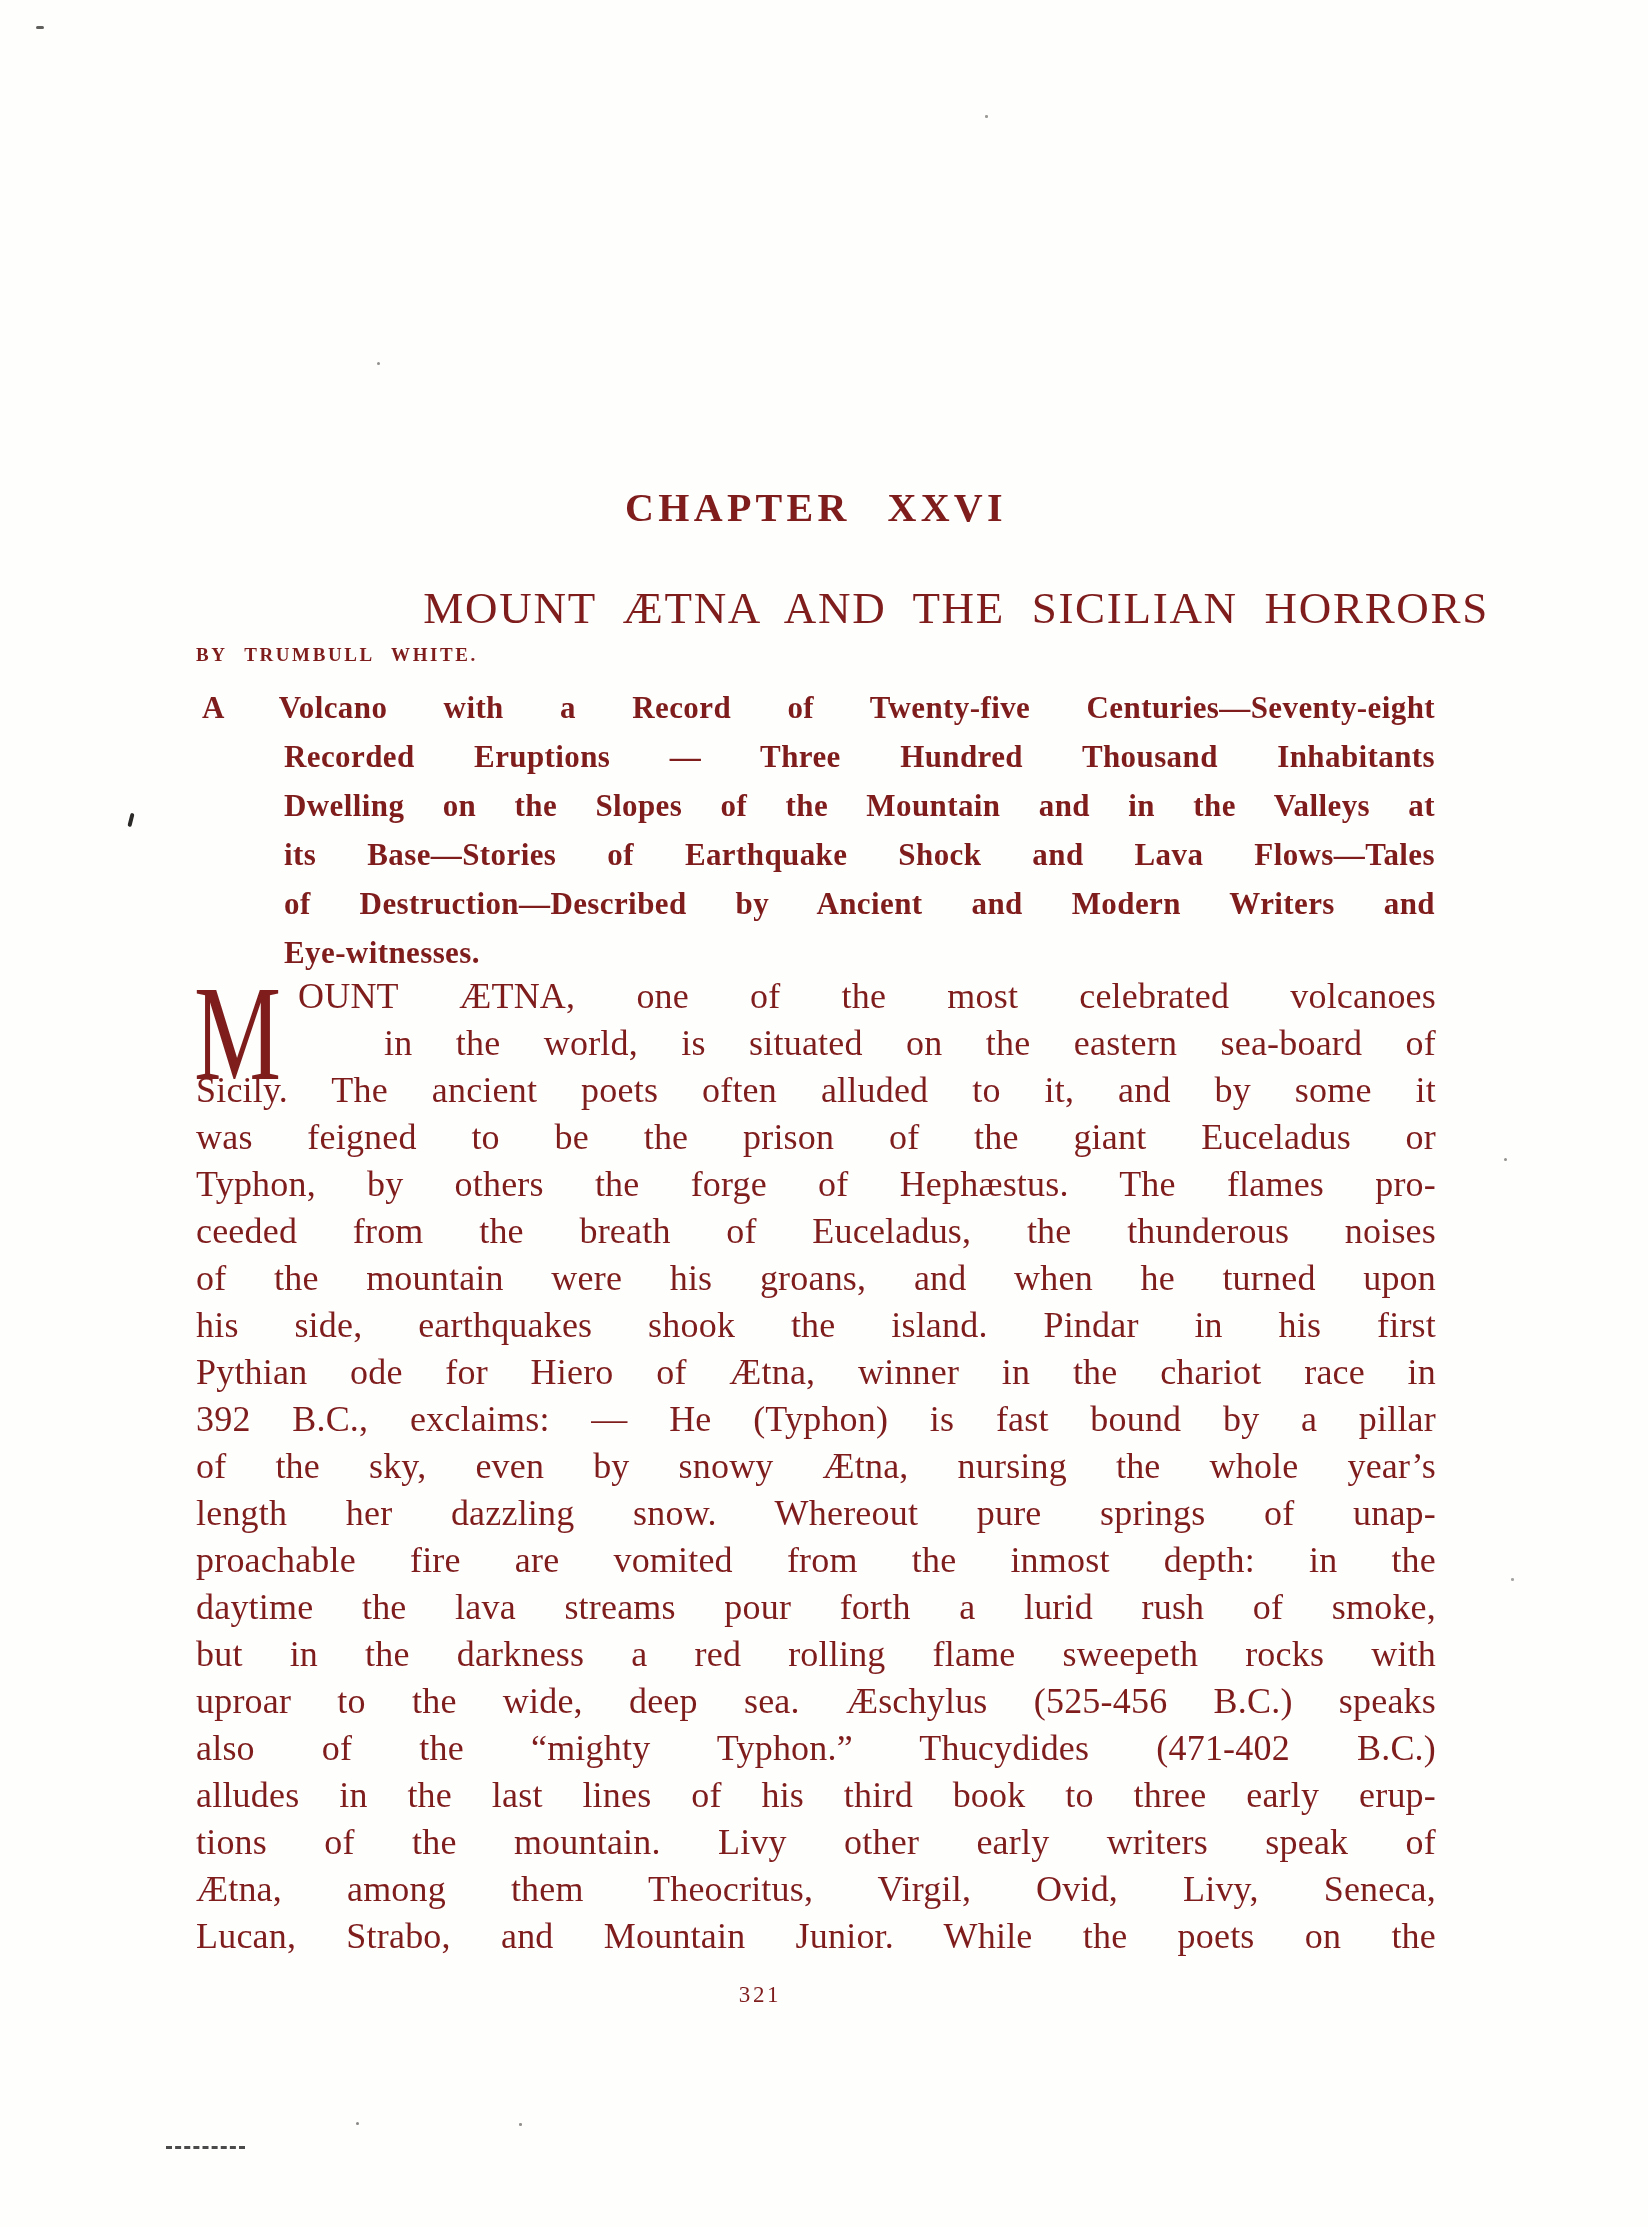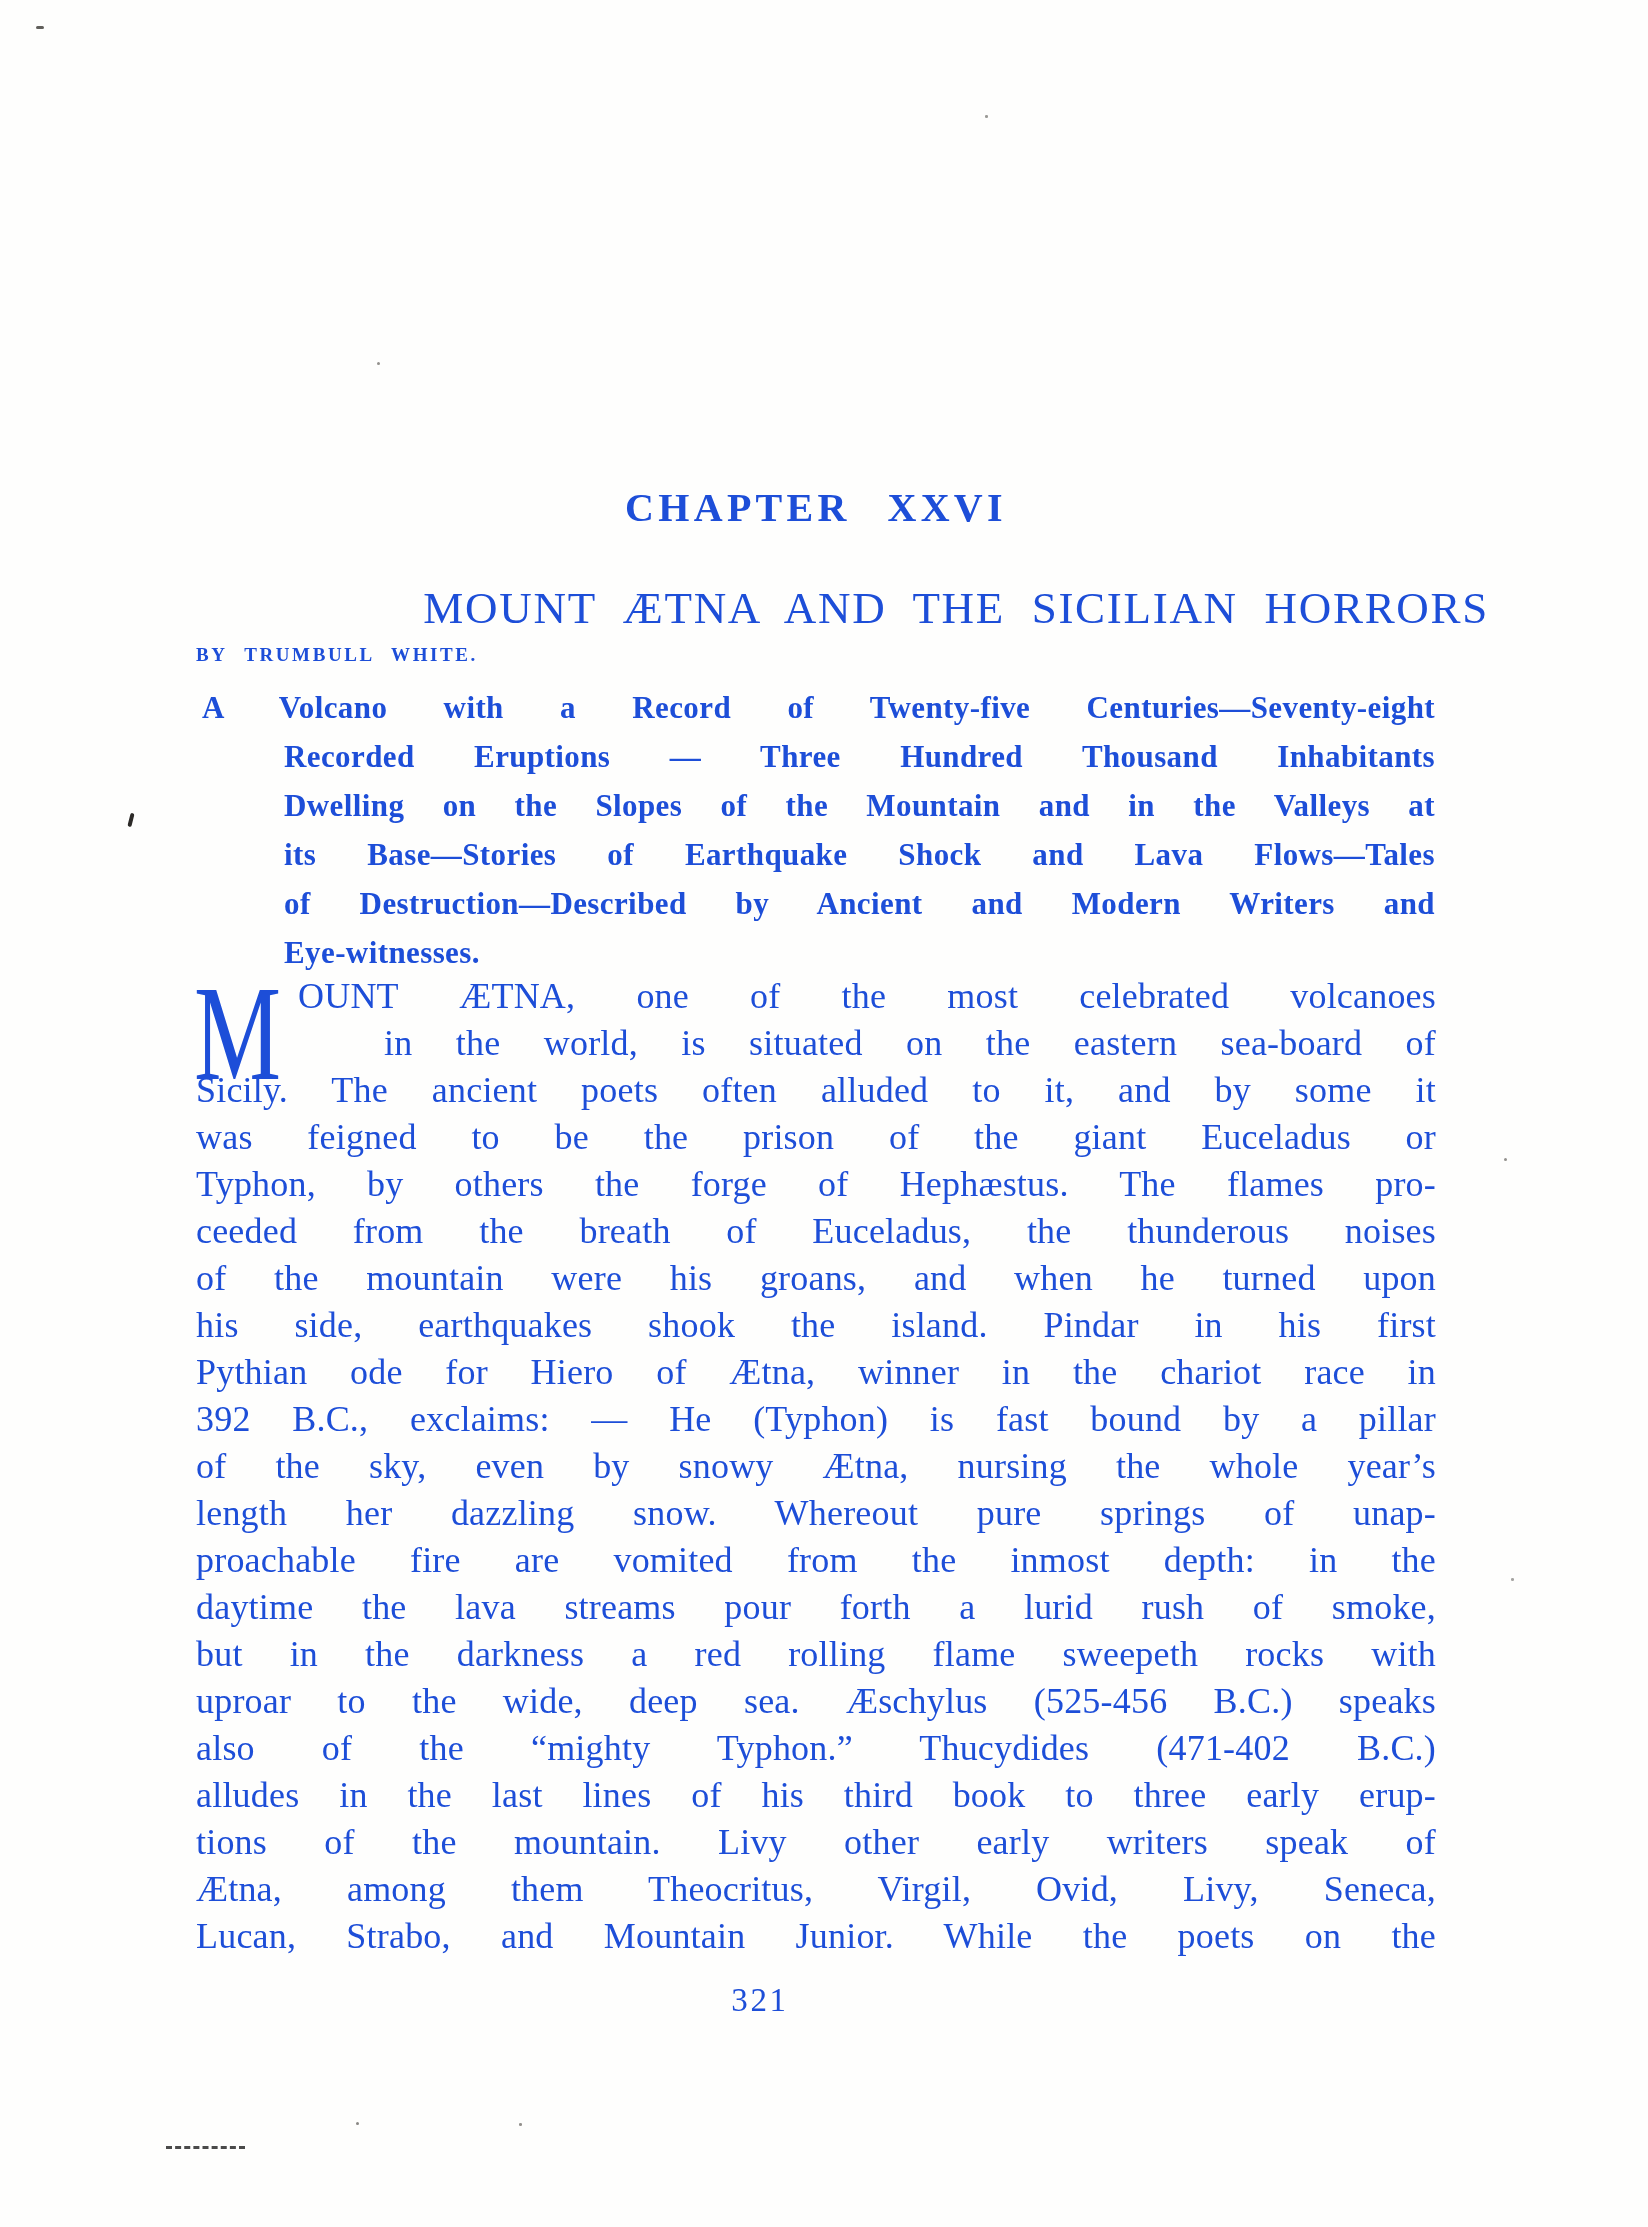--- a/index.html
+++ b/index.html
@@ -7,21 +7,21 @@
     padding: 0;
     background: #ffffff;
   }
   .page {
     position: relative;
     width: 1649px;
     height: 2227px;
     background: #fefefd;
     overflow: hidden;
     font-family: "Liberation Serif", "DejaVu Serif", serif;
-    color: #1d4ed8;
+    color: #7f1d1d;
   }
 
   
   .chapter-heading {
     position: absolute;
     top: 484px;
     left: 196px;
     width: 1240px;
     text-align: center;
     font-size: 40px;
@@ -105,21 +105,21 @@
     transform-origin: left top;
   }
 
   
   .folio {
     position: absolute;
     top: 1982px;
     left: 196px;
     width: 1128px;
     text-align: center;
-    font-size: 33px;
+    font-size: 23px;
     letter-spacing: 2.6px;
   }
 
   
   .pencil-mark {
     position: absolute;
     top: 2146px;
     left: 166px;
     width: 79px;
     border-top: 3.4px dashed #2b2b2b;

